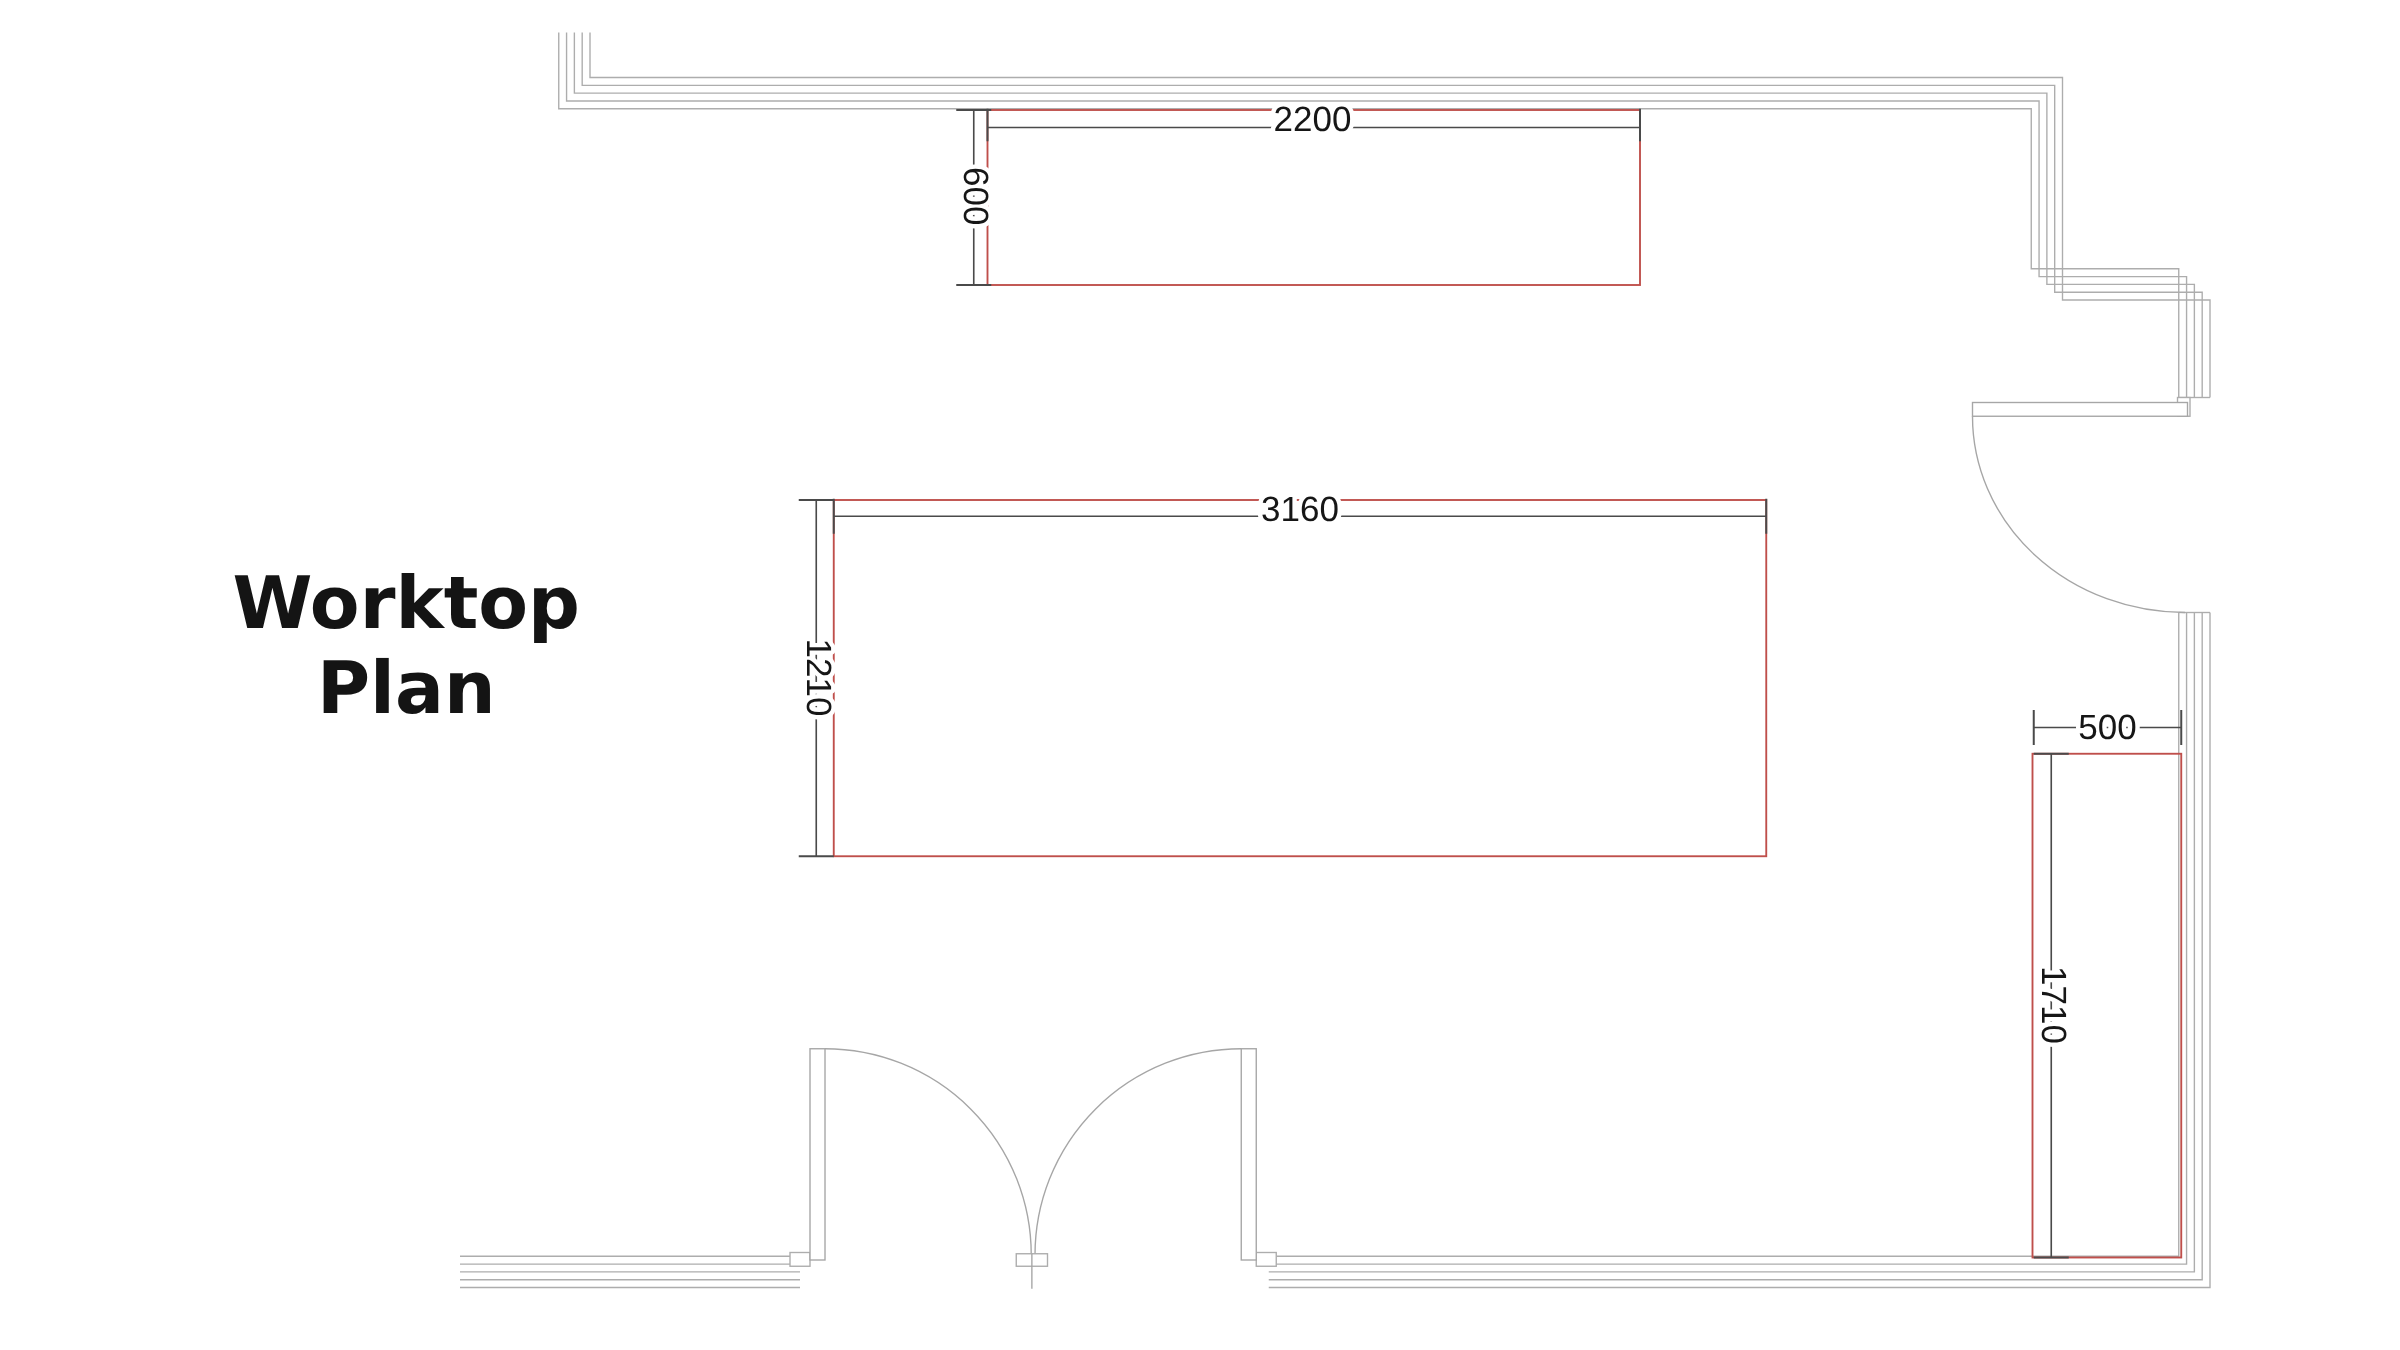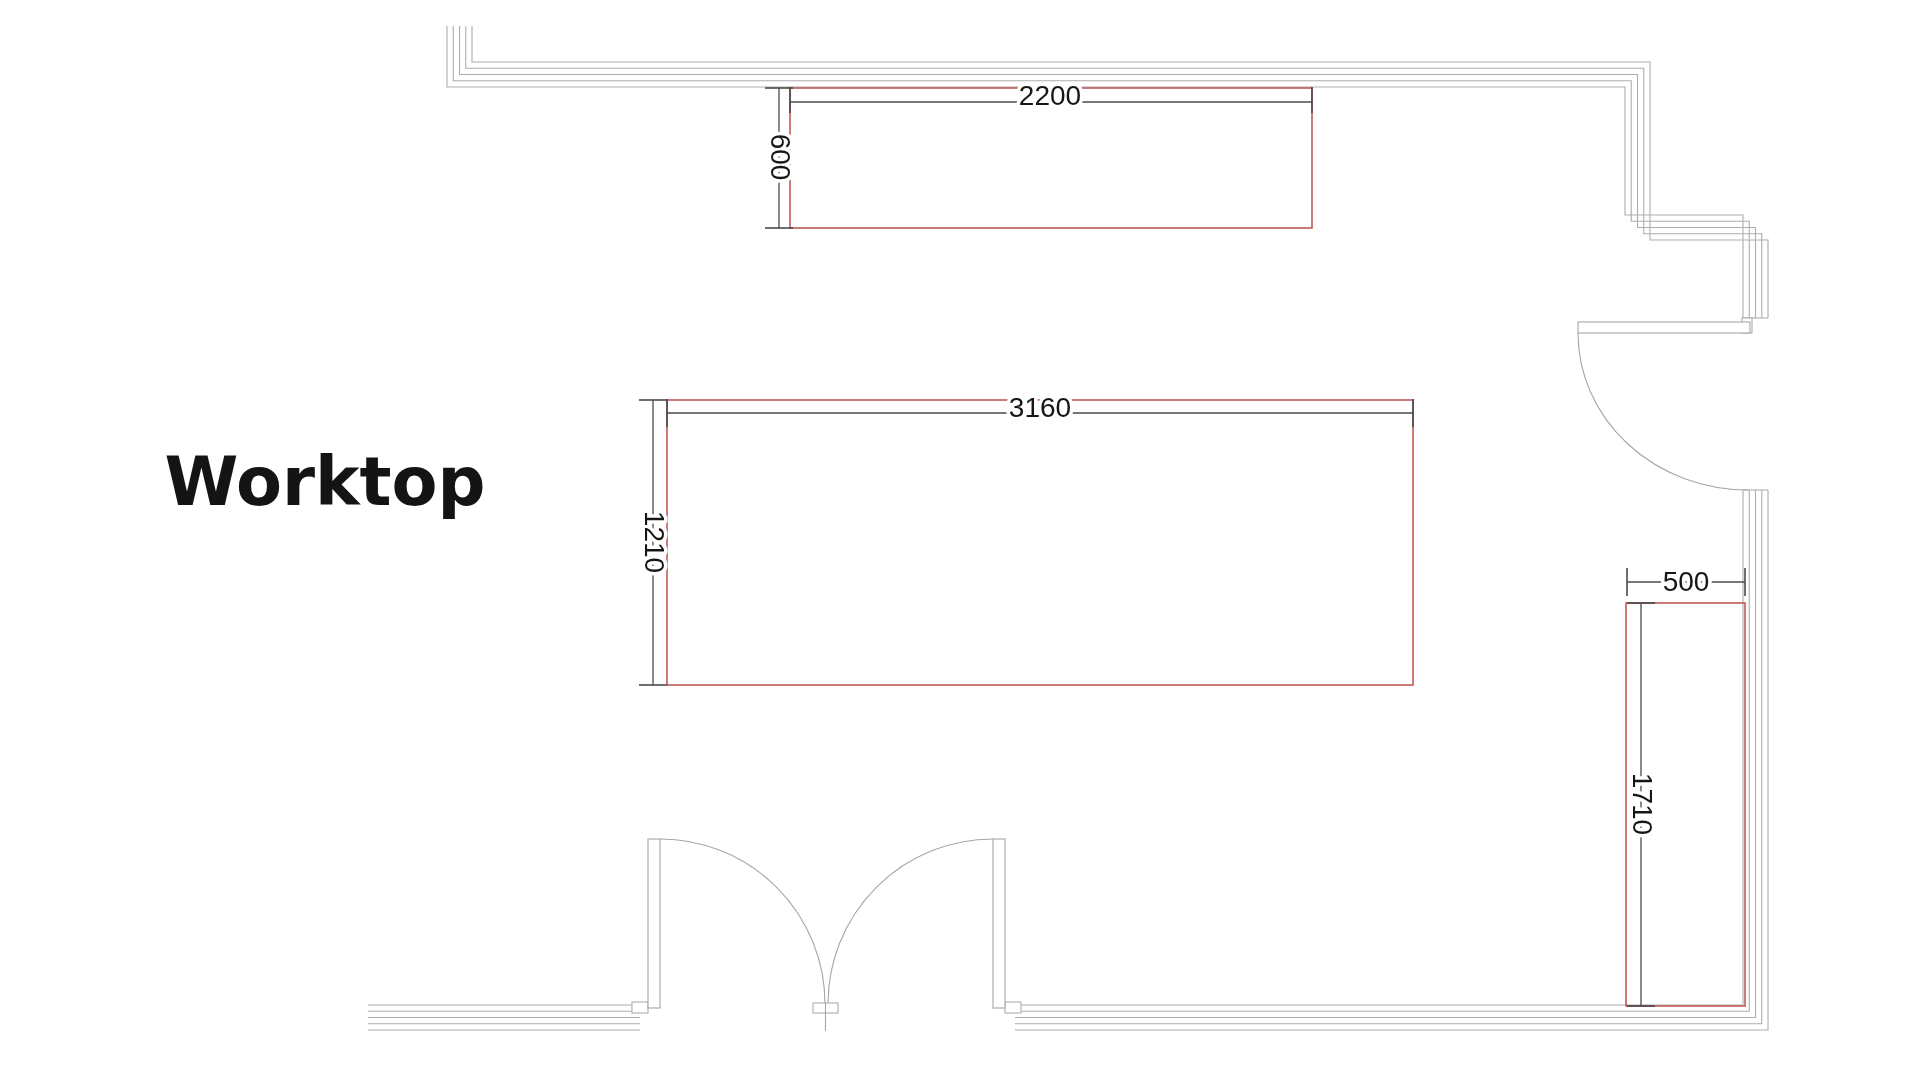--- a/index.html
+++ b/index.html
@@ -36,34 +36,35 @@
     stroke:#ffffff;
     stroke-width:7px;
     stroke-linejoin:round;
   }
   .plan-title{
     position:absolute;
     left:125px;top:448px;width:400px;
     text-align:center;
     font-family:"DejaVu Sans","Liberation Sans",sans-serif;
     font-weight:bold;
-    font-size:67px;
+    font-size:58px;
     line-height:68px;
     color:var(--title-text);
     letter-spacing:0;
   }
   .plan-title span{display:block;}
 </style>
 </head>
 <body>
 
 <div class="canvas">
 
   <div class="plan-title">
     <span>Worktop</span>
+    <span>Plan</span>
   </div>
 
   <svg class="plan-svg" width="1920" height="1080" viewBox="0 0 1920 1080" xmlns="http://www.w3.org/2000/svg">
 
     <g>
 
       <path class="wall-line" d="M447,26 V87 H1625 V215 H1743 V318"></path>
       <path class="wall-line" d="M453.25,26 V80.75 H1631.25 V221.25 H1749.25 V318"></path>
       <path class="wall-line" d="M459.5,26 V74.5 H1637.5 V227.5 H1755.5 V318"></path>
       <path class="wall-line" d="M465.75,26 V68.25 H1643.75 V233.75 H1761.75 V318"></path>

